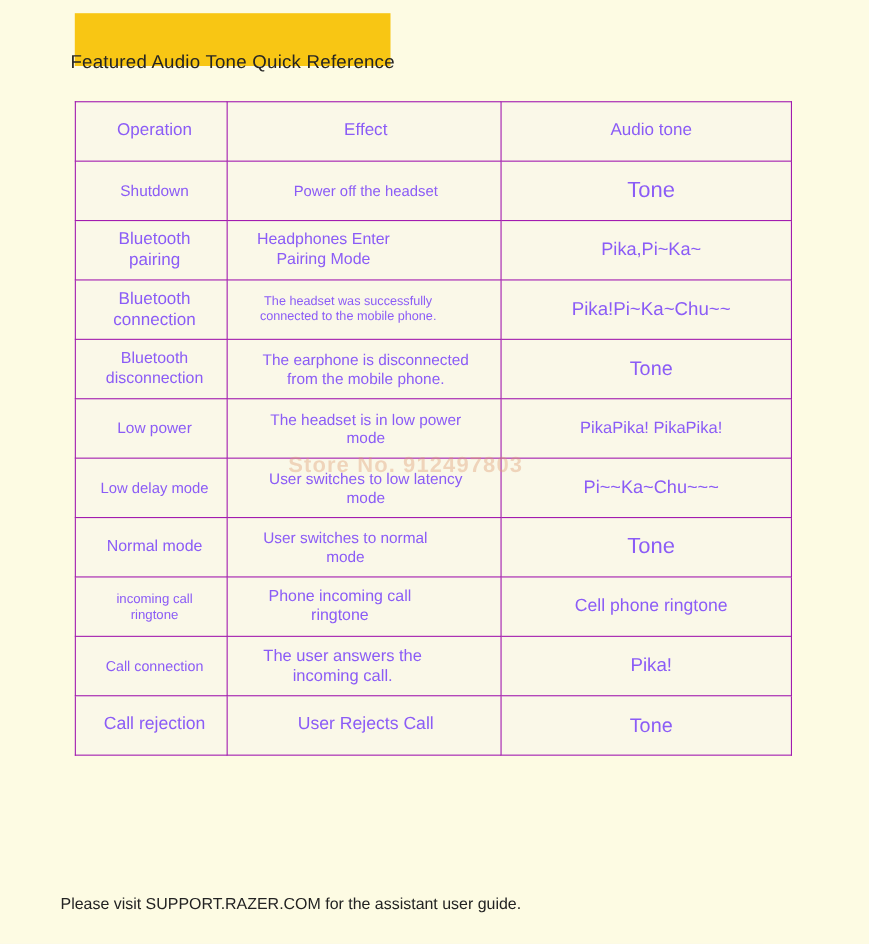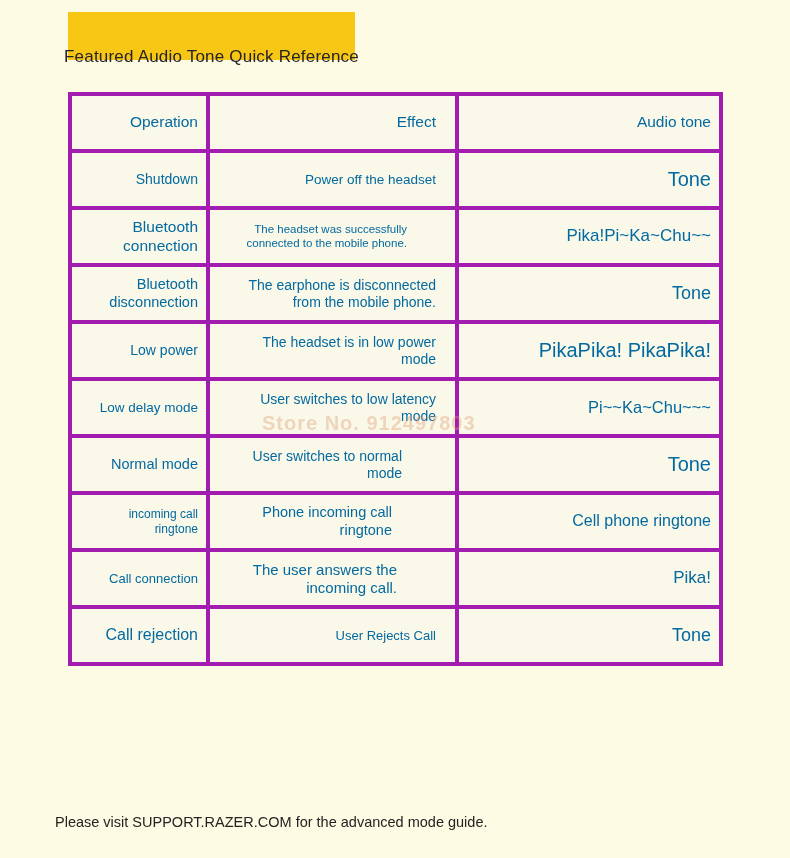--- a/index.html
+++ b/index.html
@@ -26,25 +26,25 @@
     white-space: nowrap;
   }
   table.ref-table {
     position: absolute; left: 68px; top: 92px;
     width: 651px;
     border-collapse: collapse;
     table-layout: fixed;
     background: #FAF8E8;
   }
   .ref-table th, .ref-table td {
-    border: 4px solid #a21caf;
+    border: 1px solid #a21caf;
     vertical-align: middle;
-    text-align: right;
+    text-align: center;
     font-weight: 400;
-    color: #0369a1;
+    color: #8b5cf6;
     line-height: 1.18;
   }
   .ref-table th { height: 53px; font-size: 15.5px; }
   .ref-table td { height: 53px; }
   .ref-table th:nth-child(1), .ref-table td:nth-child(1) { padding: 0 8px 0 14px; }
   .ref-table th:nth-child(2), .ref-table td:nth-child(2) { padding: 0 19px 0 22px; }
   .ref-table th:nth-child(3), .ref-table td:nth-child(3) { padding: 0 8px 0 17px; }
   .watermark {
     position: absolute; left: 262px; top: 412px;
     font-size: 20px; font-weight: 600;
@@ -85,39 +85,46 @@
   </thead>
   <tbody id="rows">
       <tr>
         <td style="font-size: 14px;">Shutdown</td>
         <td>
           <div style="font-size: 13.5px;">Power off the headset</div>
         </td>
         <td style="font-size: 20px;">Tone</td>
       </tr>
       <tr>
+        <td style="font-size: 15.5px;">Bluetooth pairing</td>
+        <td>
+          <div style="font-size: 14.5px; max-width: 130px;">Headphones Enter Pairing Mode</div>
+        </td>
+        <td style="font-size: 16.5px;">Pika,Pi~Ka~</td>
+      </tr>
+      <tr>
         <td style="font-size: 15.5px; margin-top: 32px;">Bluetooth connection</td>
         <td>
           <div style="font-size: 11.5px; max-width: 175px;">The headset was successfully connected to the mobile phone.</div>
         </td>
         <td style="font-size: 17px;">Pika!Pi~Ka~Chu~~</td>
       </tr>
       <tr>
         <td style="font-size: 14.5px;">Bluetooth disconnection</td>
         <td>
           <div style="font-size: 14px;">The earphone is disconnected from the mobile phone.</div>
         </td>
         <td style="font-size: 18px;">Tone</td>
       </tr>
       <tr>
         <td style="font-size: 14px;">Low power</td>
         <td>
           <div style="font-size: 14px;">The headset is in low power mode</div>
         </td>
-        <td style="font-size: 20px;">PikaPika! PikaPika!</td>
+        <td style="font-size: 15px;">PikaPika! PikaPika!</td>
       </tr>
       <tr>
         <td style="font-size: 13.5px;">Low delay mode</td>
         <td>
           <div style="font-size: 14px;">User switches to low latency mode</div>
         </td>
         <td style="font-size: 16.5px; margin-top: 40px;">Pi~~Ka~Chu~~~</td>
       </tr>
       <tr>
         <td style="font-size: 14.5px;">Normal mode</td>
@@ -136,22 +143,22 @@
       <tr>
         <td style="font-size: 13px;">Call connection</td>
         <td>
           <div style="font-size: 15px; max-width: 165px;">The user answers the incoming call.</div>
         </td>
         <td style="font-size: 17px;">Pika!</td>
       </tr>
       <tr>
         <td style="font-size: 16px;">Call rejection</td>
         <td>
-          <div style="font-size: 13px;">User Rejects Call</div>
+          <div style="font-size: 16px;">User Rejects Call</div>
         </td>
         <td style="font-size: 18px;">Tone</td>
       </tr>
     </tbody>
 </table>
 
 <div class="watermark">Store No. 912497803</div>
 
-<p class="footer-note">Please visit SUPPORT.RAZER.COM for the advanced mode guide.</p>
+<p class="footer-note">Please visit SUPPORT.RAZER.COM for the assistant user guide.</p>
 
 </body></html>

